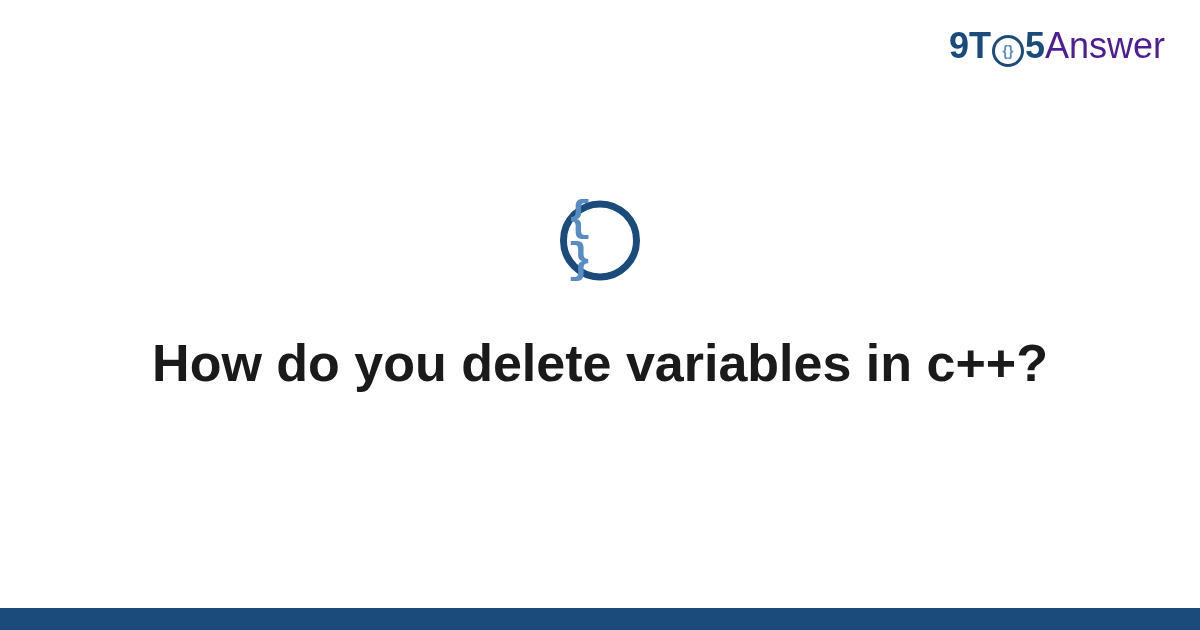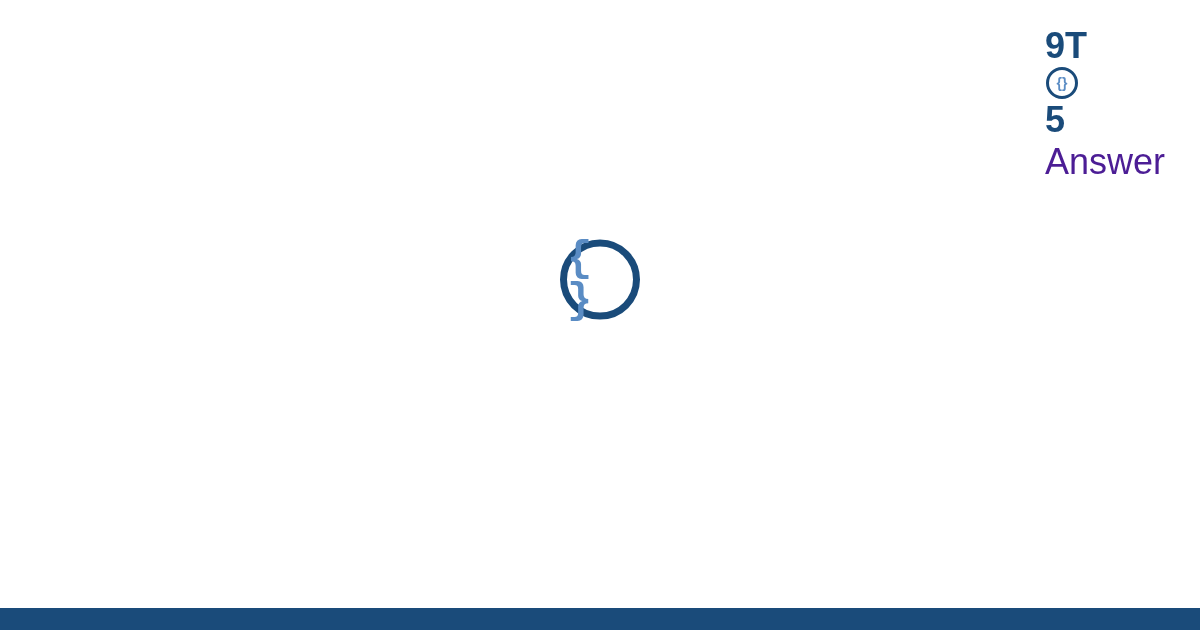--- a/index.html
+++ b/index.html
@@ -13,24 +13,23 @@
       font-family: Arial, Helvetica, sans-serif;
       background: #ffffff;
       position: relative;
       overflow: hidden;
     }
     .logo {
       position: absolute;
       top: 25px;
       right: 35px;
       display: flex;
-      align-items: flex-start;
+      align-items: flex-end;
       font-size: 36px;
       font-weight: 500;
-      flex-direction: column;
     }
     .logo-9t {
       color: #1a4b7a;
       font-weight: 600;
     }
     .logo-o-wrapper {
       display: inline-flex;
       align-items: center;
       justify-content: center;
       position: relative;
@@ -116,15 +115,16 @@
     </span>
   </span>
   <span class="logo-5">5</span>
   <span class="logo-answer">Answer</span>
 </div>
 
 <div class="content">
   <div class="icon-circle">
     <span class="icon-braces">{ }</span>
   </div>
+  <h1 class="title">How do you delete variables in c++?</h1>
 </div>
 
 <div class="bottom-bar"></div>
 
 </body></html>

